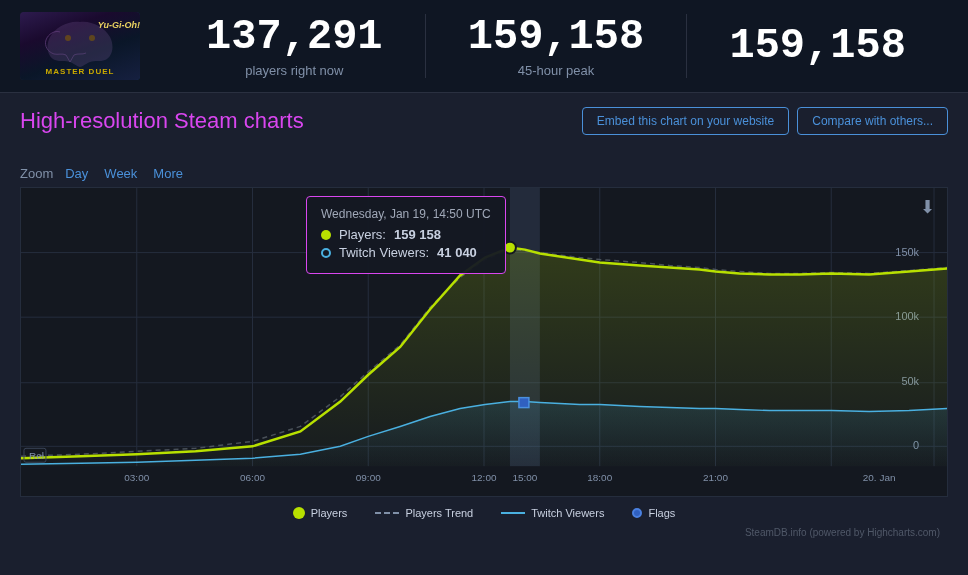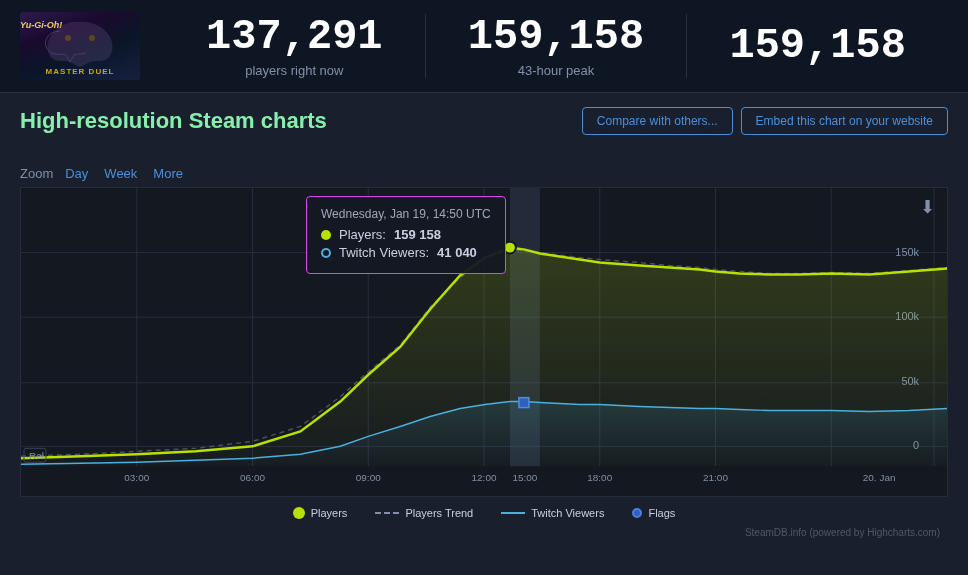--- a/index.html
+++ b/index.html
@@ -50,21 +50,21 @@
       font-weight: bold;
       color: #c8a800;
       text-transform: uppercase;
       letter-spacing: 1px;
     }
     .game-cover-logo {
       position: absolute;
       top: 8px;
       left: 0;
       right: 0;
-      text-align: left;
+      text-align: right;
       font-size: 9px;
       color: #e8d060;
       font-style: italic;
       font-weight: bold;
     }
     .stat-block {
       flex: 1;
       text-align: center;
       border-right: 1px solid #2a3040;
       padding: 0 20px;
@@ -89,22 +89,22 @@
       padding: 14px 20px 0;
     }
     .chart-header {
       display: flex;
       align-items: center;
       justify-content: space-between;
       margin-bottom: 10px;
     }
     .chart-title {
       font-size: 22px;
-      font-weight: bold;
-      color: #86efac;
+      font-weight: normal;
+      color: #d946ef;
     }
     .chart-buttons {
       display: flex;
       gap: 8px;
     }
     .chart-btn {
       padding: 6px 14px;
       border-radius: 4px;
       font-size: 12px;
       cursor: pointer;
@@ -258,33 +258,33 @@
       </svg>
     </div>
   </div>
 
   <div class="stat-block">
     <div class="stat-number">137,291</div>
     <div class="stat-label">players right now</div>
   </div>
   <div class="stat-block">
     <div class="stat-number">159,158</div>
-    <div class="stat-label">43-hour peak</div>
+    <div class="stat-label">45-hour peak</div>
   </div>
   <div class="stat-block">
     <div class="stat-number">159,158</div>
   </div>
 </div>
 
 <div class="chart-section">
   <div class="chart-header">
     <h2 class="chart-title">High-resolution Steam charts</h2>
     <div class="chart-buttons">
+      <button class="chart-btn">Embed this chart on your website</button>
       <button class="chart-btn">Compare with others...</button>
-      <button class="chart-btn">Embed this chart on your website</button>
     </div>
   </div>
 
   <div class="zoom-controls">
     <span class="zoom-label">Zoom</span>
     <button class="zoom-btn">Day</button>
     <button class="zoom-btn">Week</button>
     <button class="zoom-btn">More</button>
   </div>
 

